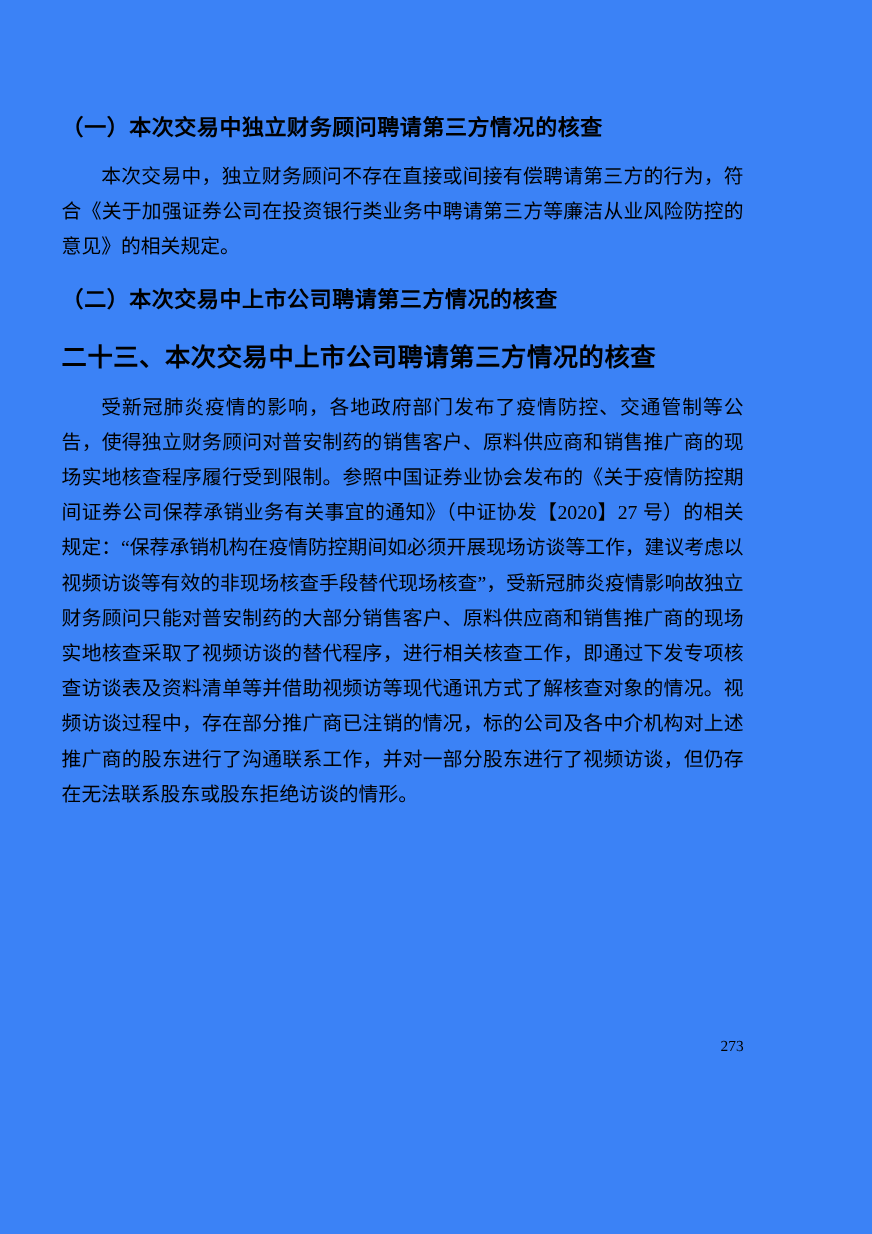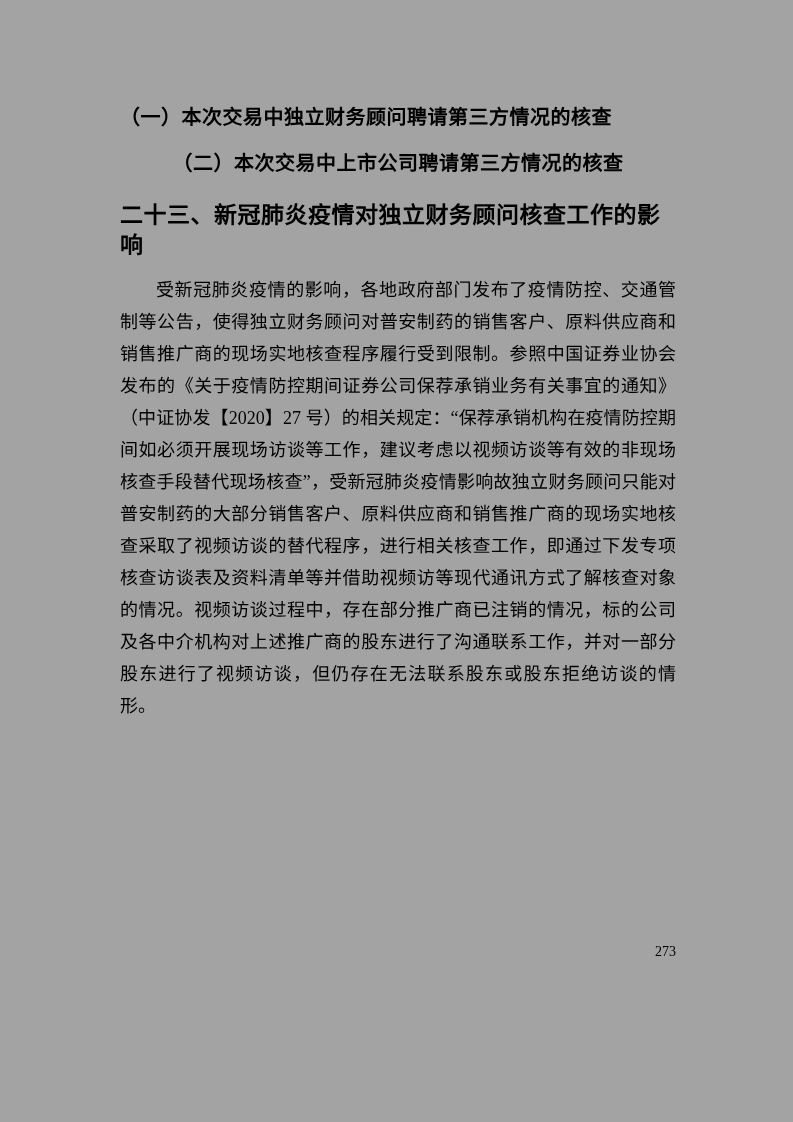--- a/index.html
+++ b/index.html
@@ -5,23 +5,23 @@
   html, body {
     margin: 0;
     padding: 0;
     background: #ffffff;
   }
   .page {
     position: relative;
     width: 793px;
     height: 1122px;
     margin: 0 auto;
-    background: #a3a3a3;
+    background: #3b82f6;
     box-sizing: border-box;
-    padding: 0 117px 0 120px;
+    padding: 0 117px 0 56px;
     overflow: hidden;
     color: #000000;
     font-family: "Liberation Serif", "DejaVu Serif", serif;
   }
   .sub-heading {
     margin: 0;
     font-family: "Liberation Sans", "DejaVu Sans", sans-serif;
     font-weight: 700;
     font-size: 20px;
     line-height: 26px;
@@ -41,45 +41,46 @@
     margin: 14px 0 0 0;
     font-family: "Liberation Serif", "DejaVu Serif", serif;
     font-size: 18px;
     line-height: 32px;
     text-align: justify;
     text-justify: inter-ideograph;
     text-indent: 2em;
     color: #000000;
   }
   #section-1 .sub-heading { margin-top: 104px; }
-  #section-2 .sub-heading { margin-top: 20px; text-align: center; }
+  #section-2 .sub-heading { margin-top: 20px; }
   #section-3 .chapter-heading { margin-top: 24px; }
   .page-number {
     position: absolute;
     top: 943px;
     right: 117px;
     font-family: "Liberation Serif", "DejaVu Serif", serif;
     font-size: 14px;
     line-height: 18px;
     color: #000000;
   }
 </style>
 </head>
 <body>
 
 <div class="page">
 
   <section id="section-1">
     <h2 class="sub-heading">（一）本次交易中独立财务顾问聘请第三方情况的核查</h2>
+    <p class="body-para">本次交易中，独立财务顾问不存在直接或间接有偿聘请第三方的行为，符合《关于加强证券公司在投资银行类业务中聘请第三方等廉洁从业风险防控的意见》的相关规定。</p>
   </section>
 
   <section id="section-2">
     <h2 class="sub-heading">（二）本次交易中上市公司聘请第三方情况的核查</h2>
   </section>
 
   <section id="section-3">
-    <h1 class="chapter-heading">二十三、新冠肺炎疫情对独立财务顾问核查工作的影响</h1>
+    <h1 class="chapter-heading">二十三、本次交易中上市公司聘请第三方情况的核查</h1>
     <p class="body-para">受新冠肺炎疫情的影响，各地政府部门发布了疫情防控、交通管制等公告，使得独立财务顾问对普安制药的销售客户、原料供应商和销售推广商的现场实地核查程序履行受到限制。参照中国证券业协会发布的《关于疫情防控期间证券公司保荐承销业务有关事宜的通知》（中证协发【2020】27 号）的相关规定：“保荐承销机构在疫情防控期间如必须开展现场访谈等工作，建议考虑以视频访谈等有效的非现场核查手段替代现场核查”，受新冠肺炎疫情影响故独立财务顾问只能对普安制药的大部分销售客户、原料供应商和销售推广商的现场实地核查采取了视频访谈的替代程序，进行相关核查工作，即通过下发专项核查访谈表及资料清单等并借助视频访等现代通讯方式了解核查对象的情况。视频访谈过程中，存在部分推广商已注销的情况，标的公司及各中介机构对上述推广商的股东进行了沟通联系工作，并对一部分股东进行了视频访谈，但仍存在无法联系股东或股东拒绝访谈的情形。</p>
   </section>
 
   <div class="page-number">273</div>
 
 </div>
 
 </body></html>

